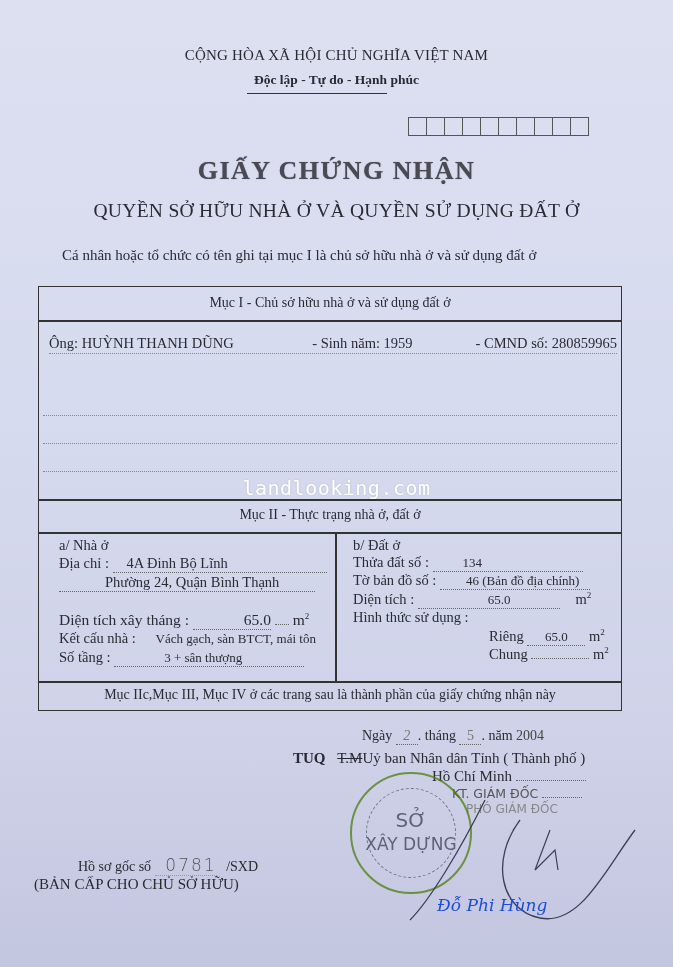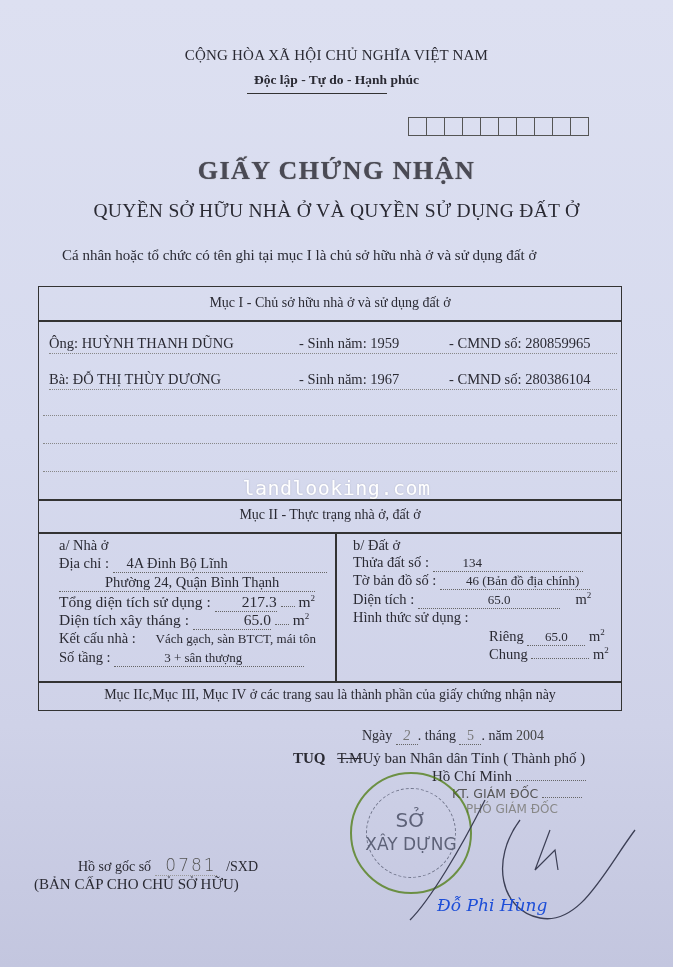--- a/index.html
+++ b/index.html
@@ -15,21 +15,21 @@
   .boxes span{width:17px;height:17px;border-right:1px solid #555;}
   .boxes span:last-child{border-right:none;}
   .title{top:156px;font-size:26px;font-weight:bold;letter-spacing:1.5px;color:#4a4a55;text-shadow:0 0 1px #777;}
   .subtitle{top:200px;font-size:19.5px;letter-spacing:0.3px;}
   .intro{top:247px;left:62px;font-size:15px;}
   .frame{top:286px;left:38px;width:582px;height:423px;border:1.5px solid #333;}
   .hrow{position:absolute;left:0;right:0;height:1.5px;background:#333;}
   .vdiv{position:absolute;top:246px;height:148px;width:1.5px;background:#333;left:296px;}
   .sec-title{position:absolute;left:0;right:0;text-align:center;font-size:14px;}
   .dotline{position:absolute;left:4px;right:4px;border-bottom:1px dotted #888;}
-  .owner{position:absolute;left:10px;right:4px;font-size:14.5px;display:flex;border-bottom:1px dotted #888;padding-bottom:1px;}
+  .owner{position:absolute;left:10px;right:4px;font-size:14.5px;display:flex;border-bottom:1px dotted #888;padding-bottom:1px;justify-content:space-between;}
   .owner .name{width:250px;}
   .owner .birth{width:150px;}
   .field{position:absolute;font-size:14.5px;white-space:nowrap;}
   .dots{display:inline-block;border-bottom:1px dotted #666;vertical-align:baseline;}
   sup{font-size:9px;}
   .footer-note{font-size:14px;}
   .wm{top:476px;font-family:"DejaVu Sans Mono","Liberation Mono",monospace;font-size:20px;color:#fff;letter-spacing:0.5px;text-shadow:0 0 2px rgba(0,0,0,0.15);}
   .sign{font-size:14px;white-space:nowrap;}
   .stamp{top:772px;left:350px;width:118px;height:118px;border:2px solid #4d7c0f;border-radius:50%;opacity:0.75;}
   .stamp-inner{position:absolute;top:14px;left:14px;right:14px;bottom:14px;border:1px dashed #555a70;border-radius:50%;}
@@ -65,47 +65,36 @@
 
 <div class="abs frame">
   <div class="sec-title" style="top:8px;">Mục I - Chủ sở hữu nhà ở và sử dụng đất ở</div>
   <div class="hrow" style="top:33px;"></div>
 
   <div class="owner" style="top:48px;">
     <span class="name">Ông: HUỲNH THANH DŨNG</span>
     <span class="birth">- Sinh năm: 1959</span>
     <span>- CMND số: 280859965</span>
   </div>
-  <div class="owner" style="top:84px;">
-    <span class="name">Bà: ĐỖ THỊ THÙY DƯƠNG</span>
-    <span class="birth">- Sinh năm: 1967</span>
-    <span>- CMND số: 280386104</span>
-  </div>
   <div class="dotline" style="top:128px;"></div>
   <div class="dotline" style="top:156px;"></div>
   <div class="dotline" style="top:184px;"></div>
 
   <div class="hrow" style="top:212px;"></div>
   <div class="sec-title" style="top:220px;">Mục II - Thực trạng nhà ở, đất ở</div>
   <div class="hrow" style="top:245px;"></div>
   <div class="vdiv"></div>
 
   <div class="field" style="top:250px;left:20px;">a/ Nhà ở</div>
   <div class="field" style="top:268px;left:20px;">
     <span>Địa chỉ :</span>
     <span class="dots" style="width:200px;padding-left:14px;">4A Đinh Bộ Lĩnh</span>
   </div>
   <div class="field" style="top:287px;left:20px;">
     <span class="dots" style="width:256px;padding-left:46px;box-sizing:border-box;">Phường 24, Quận Bình Thạnh</span>
-  </div>
-  <div class="field" style="top:306px;left:20px;font-size:15.5px;">
-    <span>Tổng diện tích sử dụng :</span>
-    <span class="dots" style="width:62px;text-align:right;">217.3</span>
-    <span class="dots" style="width:14px;"></span>
-    <span>m</span><sup>2</sup>
   </div>
   <div class="field" style="top:324px;left:20px;font-size:15.5px;">
     <span>Diện tích xây tháng :</span>
     <span class="dots" style="width:78px;text-align:right;">65.0</span>
     <span class="dots" style="width:14px;"></span>
     <span>m</span><sup>2</sup>
   </div>
   <div class="field" style="top:343px;left:20px;">
     <span>Kết cấu nhà :</span>
     <span style="padding-left:16px;font-size:13px;">Vách gạch, sàn BTCT, mái tôn</span>

